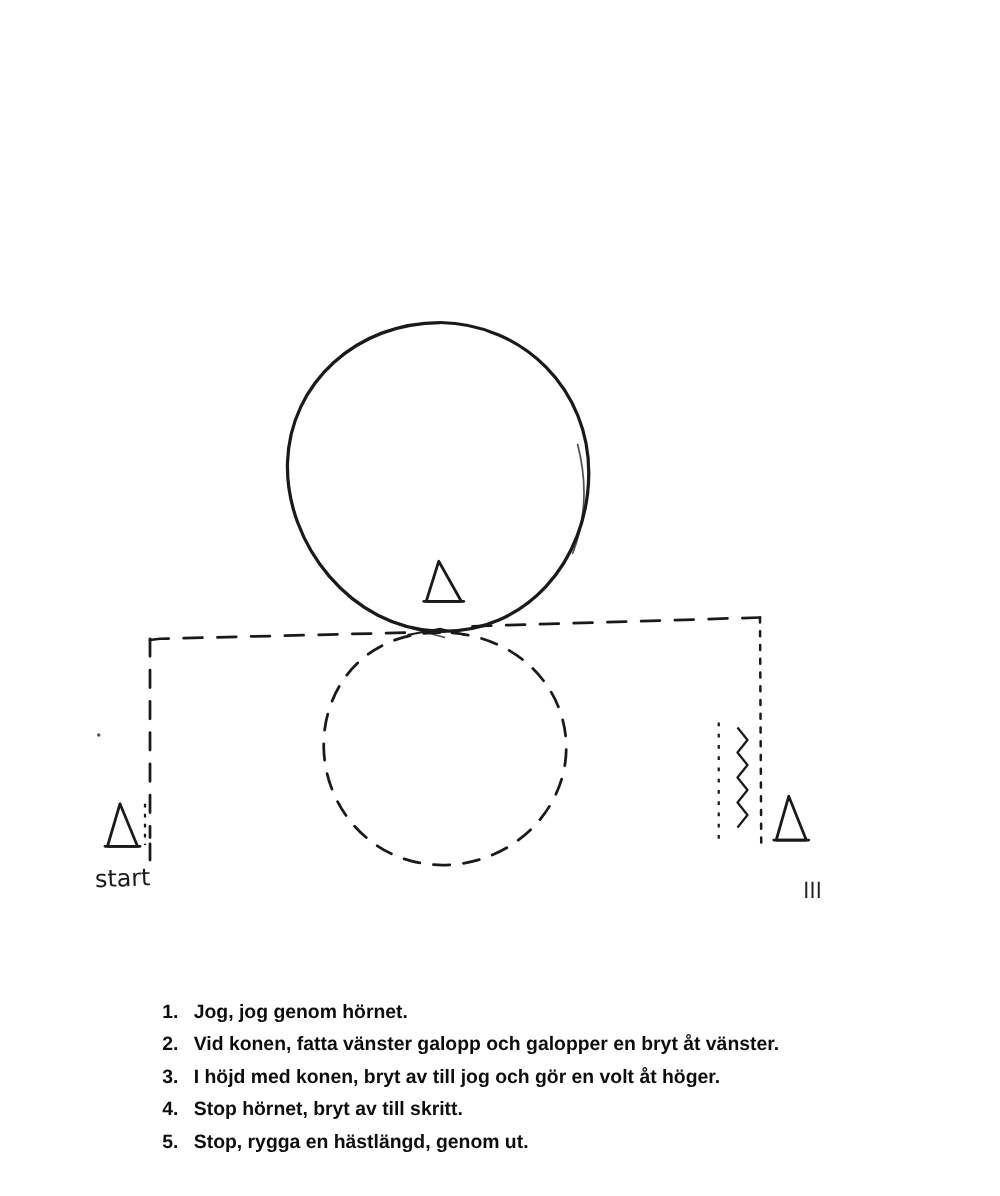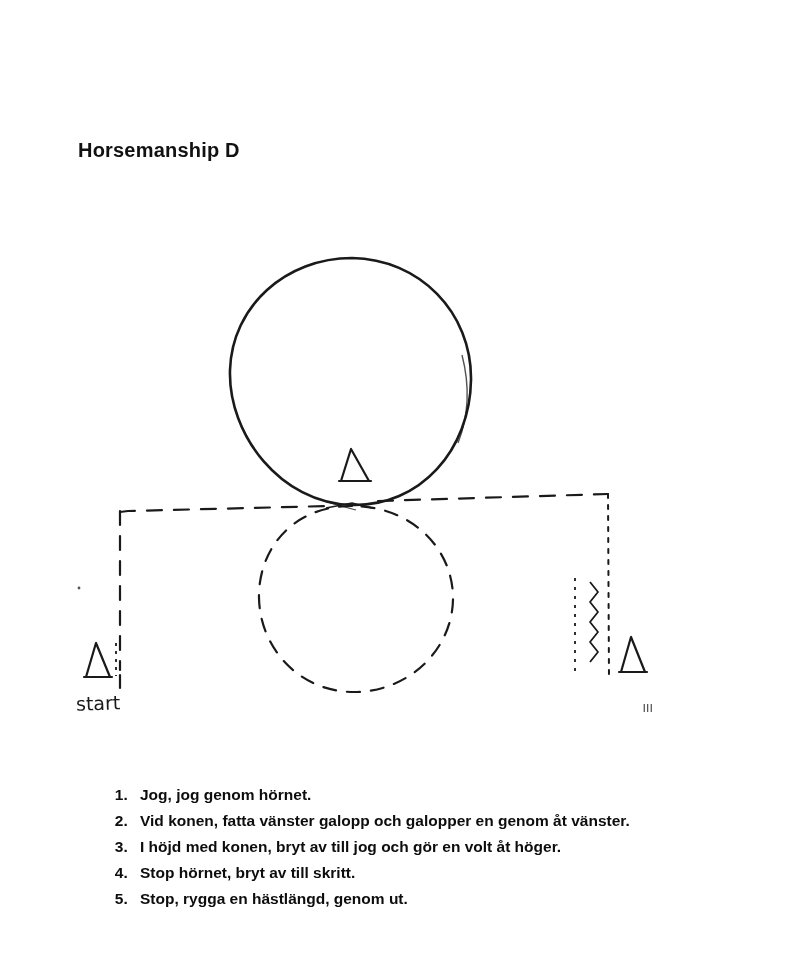--- a/index.html
+++ b/index.html
@@ -45,52 +45,51 @@
     top: 692px;
     font-size: 19px;
     font-family: "DejaVu Sans", sans-serif;
     color: #1a1a1a;
     transform: rotate(-2deg);
   }
   .label-rail {
     position: absolute;
     left: 643px;
     top: 702px;
-    font-size: 11px;
+    font-size: 18px;
     letter-spacing: 1px;
     color: #222222;
   }
   #steps {
     position: absolute;
     left: 104px;
     top: 782px;
     width: 660px;
   }
   #steps ol {
-    margin: 0;
+    margin: 15px;
     padding: 0 0 0 28px;
     list-style: decimal;
   }
   #steps li {
     font-size: 15.5px;
     font-weight: bold;
     line-height: 26px;
     color: #0d0d0d;
     padding-left: 8px;
   }
   #steps li::marker {
     font-weight: bold;
   }
 </style>
 </head>
 <body>
 
 <div id="page">
 
-  <h1 id="title">Horsemanship D</h1>
 
   <div id="diagram">
     <svg width="800" height="540" viewBox="0 0 800 540" xmlns="http://www.w3.org/2000/svg">
 
       <g>
         <path d="M352,58
                  C286,58 232,106 230,170
                  C228,235 281,303 351,305
                  C421,307 470,249 471,180
                  C472,112 419,59 352,58 Z" fill="none" stroke="#1a1a1a" stroke-width="2.6" stroke-linecap="round"></path>
@@ -141,20 +140,20 @@
       <circle cx="79" cy="388" r="1.4" fill="#555555"></circle>
     </svg>
   </div>
 
   <div class="label-start">start</div>
   <div class="label-rail">lll</div>
 
   <div id="steps">
     <ol>
       <li>Jog, jog genom hörnet.</li>
-      <li>Vid konen, fatta vänster galopp och galopper en genom åt vänster.</li>
+      <li>Vid konen, fatta vänster galopp och galopper en bryt åt vänster.</li>
       <li>I höjd med konen, bryt av till jog och gör en volt åt höger.</li>
       <li>Stop hörnet, bryt av till skritt.</li>
       <li>Stop, rygga en hästlängd, genom ut.</li>
     </ol>
   </div>
 
 </div>
 
 </body></html>

